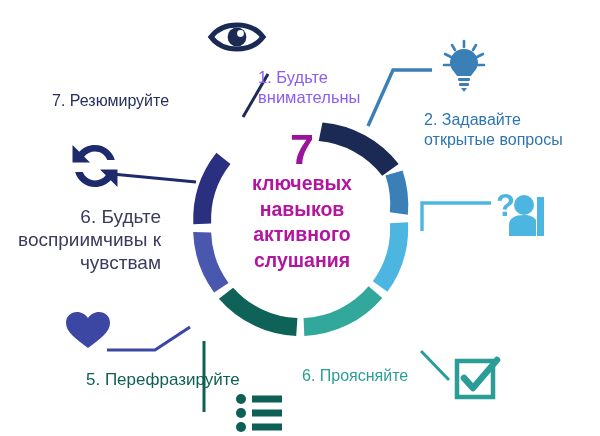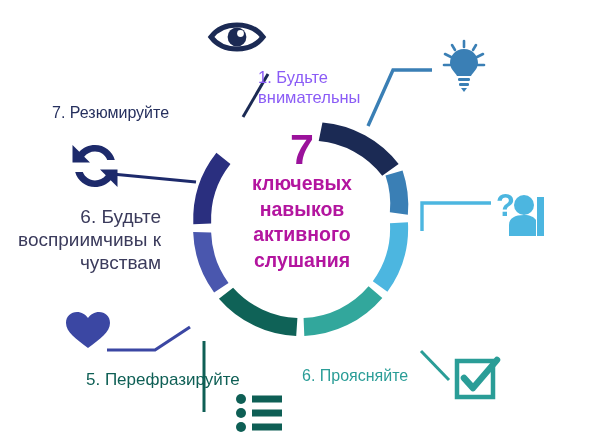--- a/index.html
+++ b/index.html
@@ -14,21 +14,21 @@
 
   .lbl{position:absolute;white-space:pre-line;line-height:1.22;}
 
   
   #lbl-1{left:258px;top:42px;font-size:16.5px;color:#8b5cf6;margin-top:25px;}
   #lbl-2{left:424px;top:110px;font-size:16px;color:#2d76b0;}
   #lbl-3{left:450px;top:253px;font-size:15.5px;color:#57b6dd;}
   #lbl-4{left:302px;top:366px;font-size:16px;color:#2a9d97;}
   #lbl-5{left:86px;top:370px;font-size:17px;color:#0e5f55;}
   #lbl-6{left:18px;top:205px;font-size:19px;color:#3b3b5c;text-align:right;}
-  #lbl-7{left:52px;top:91px;font-size:16px;color:#26305e;margin-top:12px;}
+  #lbl-7{left:52px;top:91px;font-size:16px;color:#26305e;}
 
   
   #centre{position:absolute;left:228px;top:128px;width:148px;text-align:center;}
   #centre .big{
     font-size:43px;font-weight:bold;color:#9b129b;
     line-height:1;letter-spacing:0px;
   }
   #centre .body{
     font-size:19.5px;font-weight:bold;color:#b3159f;
     line-height:1.31;
@@ -157,20 +157,22 @@
   <div id="centre">
     <div class="big">7</div>
     <div class="body">ключевых
 навыков
 активного
 слушания</div>
   </div>
 
   <div class="lbl" id="lbl-1">1. Будьте
 внимательны</div>
+  <div class="lbl" id="lbl-2">2. Задавайте
+открытые вопросы</div>
   <div class="lbl" id="lbl-4">6. Проясняйте</div>
   <div class="lbl" id="lbl-5">5. Перефразируйте</div>
   <div class="lbl" id="lbl-6">6. Будьте
 восприимчивы к
 чувствам</div>
   <div class="lbl" id="lbl-7">7. Резюмируйте</div>
 
 </div>
 
 </body></html>

